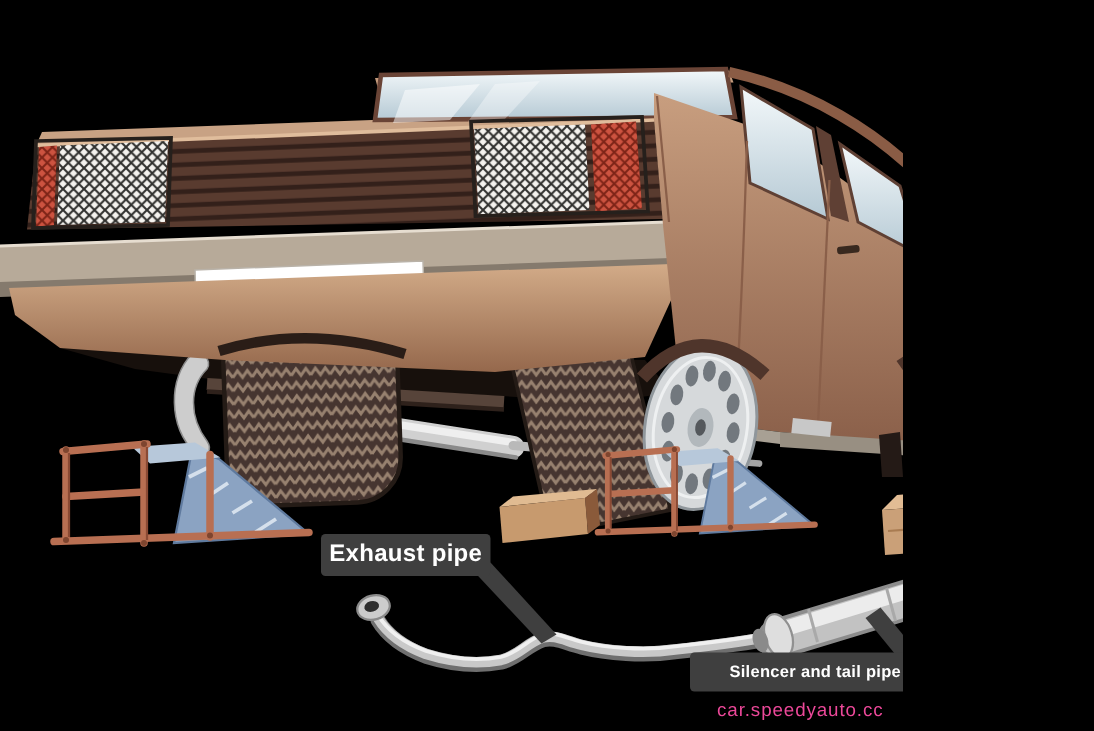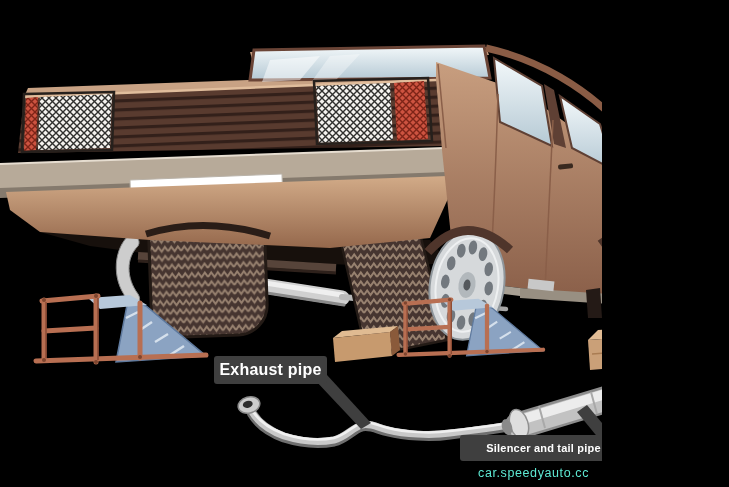--- a/index.html
+++ b/index.html
@@ -4,21 +4,21 @@
 <style>
   html,body{margin:0;padding:0;background:#000;}
   #canvas{position:relative;width:602px;height:487px;background:#000;overflow:hidden;
           font-family:"Liberation Sans", sans-serif;}
   #canvas svg{position:absolute;left:0;top:0;}
   .callout{position:absolute;display:flex;align-items:center;justify-content:center;
            background:#3f3f3f;color:#fff;font-weight:bold;border-radius:3px;
            letter-spacing:.2px;white-space:nowrap;z-index:5;}
   #label-exhaust{left:214px;top:356px;width:113px;height:28px;font-size:16px;}
   #label-silencer{left:460px;top:435px;width:167px;height:26px;font-size:11px;text-align:center;}
-  #watermark{position:absolute;right:13px;top:466px;color:#5eead4;font-size:12.5px;
+  #watermark{position:absolute;right:13px;top:466px;color:#ec4899;font-size:12.5px;
              letter-spacing:.6px;z-index:5;}
 </style>
 </head>
 <body>
 
 <div id="canvas">
 
 <svg width="729" height="487" viewBox="0 0 729 487">
   <defs>
     <pattern id="xhatchW" width="7" height="7" patternUnits="userSpaceOnUse">

